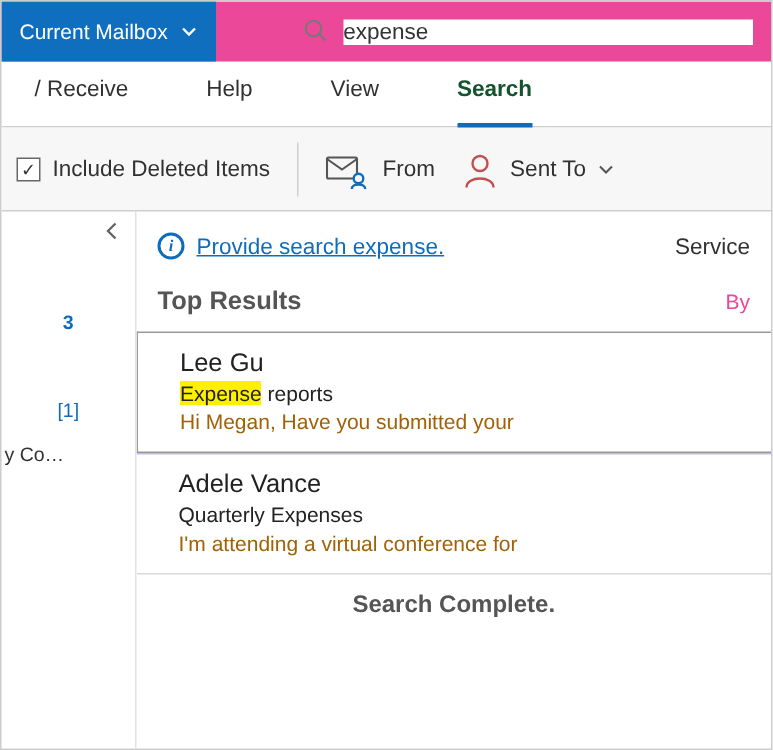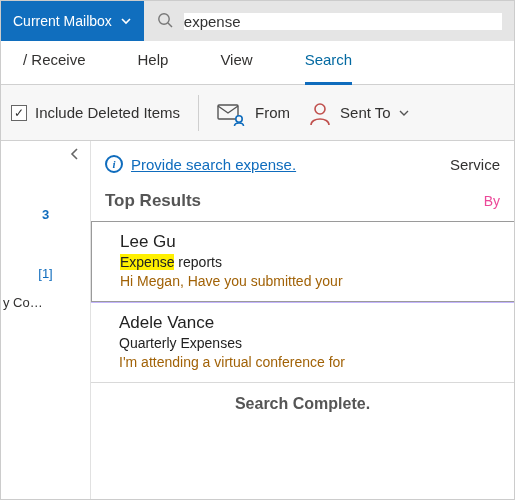--- a/index.html
+++ b/index.html
@@ -1,27 +1,27 @@
 <!DOCTYPE html>
 <html><head>
 <meta charset="utf-8">
 <style>
 * { margin: 0; padding: 0; box-sizing: border-box; }
 body { font-family: "Segoe UI", Arial, sans-serif; font-size: 14px; color: #323130; background: #fff; width: 515px; height: 500px; overflow: hidden; border: 1px solid #ccc; }
 
-.topbar { display: flex; align-items: center; height: 40px; background: #e5e5e5; }
+.topbar { display: flex; align-items: center; height: 40px; background: #ec4899; gap: 45px; }
 .scope { background: #106ebe; color: #fff; height: 40px; padding: 0 12px; display: flex; align-items: center; gap: 8px; font-size: 14px; cursor: pointer; }
 .scope .chev { display: inline-flex; }
 .searchbox { flex: 1; display: flex; align-items: center; height: 40px; padding: 0 12px; gap: 10px; }
 .searchbox input { border: none; outline: none; font-size: 15px; width: 100%; color: #333; }
 .search-icon { color: #666; }
 
 .tabs { display: flex; height: 44px; border-bottom: 1px solid #d0d0d0; padding-left: 4px; gap: 16px; }
 .tab { padding: 10px 18px 8px; font-size: 15px; color: #323130; position: relative; cursor: pointer; }
-.tab.active { color: #0369a1; font-weight: 400; }
+.tab.active { color: #14532d; font-weight: 700; }
 .tab.active::after { content: ""; position: absolute; left: 18px; right: 18px; bottom: -1px; height: 3px; background: #0f6cbd; }
 
 .ribbon { display: flex; align-items: center; height: 56px; background: #f7f7f7; border-bottom: 1px solid #d0d0d0; padding: 0 10px; gap: 18px; }
 .ribbon-item { display: flex; align-items: center; gap: 8px; font-size: 15px; cursor: pointer; }
 .checkbox { width: 16px; height: 16px; border: 1px solid #666; display: inline-flex; align-items: center; justify-content: center; font-size: 12px; color: #333; background: #fff; }
 .vsep { width: 1px; height: 36px; background: #cfcfcf; }
 .ribbon svg { display: block; }
 
 .body { display: flex; height: calc(500px - 40px - 44px - 56px); }
 .sidebar { width: 90px; border-right: 1px solid #e1e1e1; padding-top: 6px; position: relative; }

